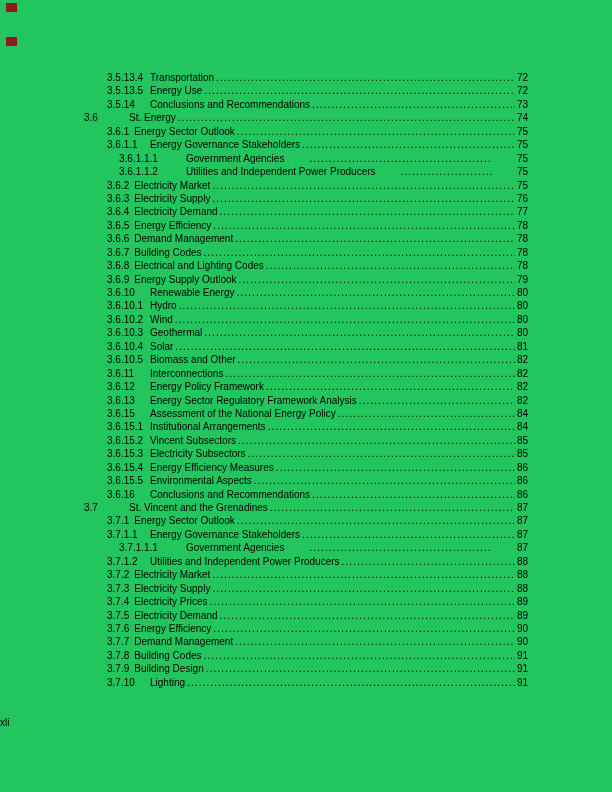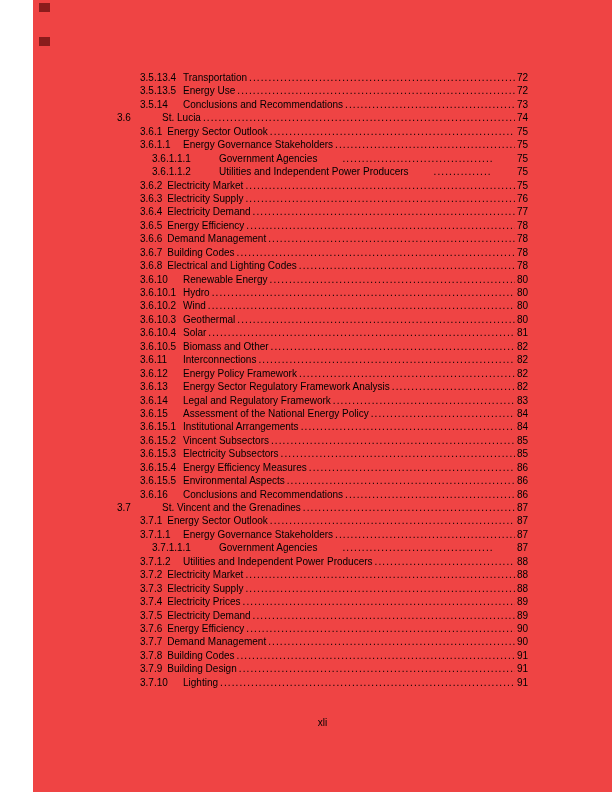--- a/index.html
+++ b/index.html
@@ -5,21 +5,21 @@
   * { margin: 0; padding: 0; box-sizing: border-box; }
   html, body { width: 612px; height: 792px; }
   body {
     background: #ffffff;
     font-family: "Liberation Sans", sans-serif;
     font-size: 10px;
     color: #000000;
     position: relative;
     overflow: hidden;
   }
-  .doc-page { position: absolute; inset: 0; background: #ef4444; margin-left: 33px; }
+  .doc-page { position: absolute; inset: 0; background: #22c55e; }
 
   .marker {
     position: absolute;
     left: 6px;
     width: 11px;
     height: 9px;
   }
   .marker-1 { top: 3px; }
   .marker-2 { top: 37px; }
 
@@ -55,21 +55,21 @@
   .n3s { padding-left: 23px; } .n3s .num { margin-right: 5px; }
   .n3t { padding-left: 23px; } .n3t .num { width: 43px; }
   .n4  { padding-left: 23px; } .n4  .num { width: 43px; }
   .n5  { padding-left: 35px; gap: 23px; } .n5  .num { width: 44px; }
 
   .footer {
     position: absolute;
     top: 717px;
     left: 0;
     width: 100%;
-    text-align: center;
+    text-align: left;
   }
 </style>
 </head>
 <body>
 
 <div class="doc-page">
   <div class="marker marker-1" style="background: rgb(138, 28, 28);"></div>
   <div class="marker marker-2" style="background: rgb(138, 28, 28);"></div>
 
   <nav class="toc">
@@ -86,21 +86,21 @@
     <span class="pg">72</span>
   </div>
       <div class="row n3t">
     <span class="num">3.5.14</span>
     <span class="title">Conclusions and Recommendations</span>
     <span class="leader"></span>
     <span class="pg">73</span>
   </div>
       <div class="row n2">
     <span class="num">3.6</span>
-    <span class="title">St. Lucia</span>
+    <span class="title">St. Energy</span>
     <span class="leader"></span>
     <span class="pg">74</span>
   </div>
       <div class="row n3s">
     <span class="num">3.6.1</span>
     <span class="title">Energy Sector Outlook</span>
     <span class="leader"></span>
     <span class="pg">75</span>
   </div>
       <div class="row n4">
@@ -156,20 +156,26 @@
     <span class="title">Building Codes</span>
     <span class="leader"></span>
     <span class="pg">78</span>
   </div>
       <div class="row n3s">
     <span class="num">3.6.8</span>
     <span class="title">Electrical and Lighting Codes</span>
     <span class="leader"></span>
     <span class="pg">78</span>
   </div>
+      <div class="row n3s">
+    <span class="num">3.6.9</span>
+    <span class="title">Energy Supply Outlook</span>
+    <span class="leader"></span>
+    <span class="pg">79</span>
+  </div>
       <div class="row n3t">
     <span class="num">3.6.10</span>
     <span class="title">Renewable Energy</span>
     <span class="leader"></span>
     <span class="pg">80</span>
   </div>
       <div class="row n4">
     <span class="num">3.6.10.1</span>
     <span class="title">Hydro</span>
     <span class="leader"></span>
@@ -209,26 +215,20 @@
     <span class="num">3.6.12</span>
     <span class="title">Energy Policy Framework</span>
     <span class="leader"></span>
     <span class="pg">82</span>
   </div>
       <div class="row n3t">
     <span class="num">3.6.13</span>
     <span class="title">Energy Sector Regulatory Framework Analysis</span>
     <span class="leader"></span>
     <span class="pg">82</span>
-  </div>
-      <div class="row n3t">
-    <span class="num">3.6.14</span>
-    <span class="title">Legal and Regulatory Framework</span>
-    <span class="leader"></span>
-    <span class="pg">83</span>
   </div>
       <div class="row n3t">
     <span class="num">3.6.15</span>
     <span class="title">Assessment of the National Energy Policy</span>
     <span class="leader"></span>
     <span class="pg">84</span>
   </div>
       <div class="row n4">
     <span class="num">3.6.15.1</span>
     <span class="title">Institutional Arrangements</span>

